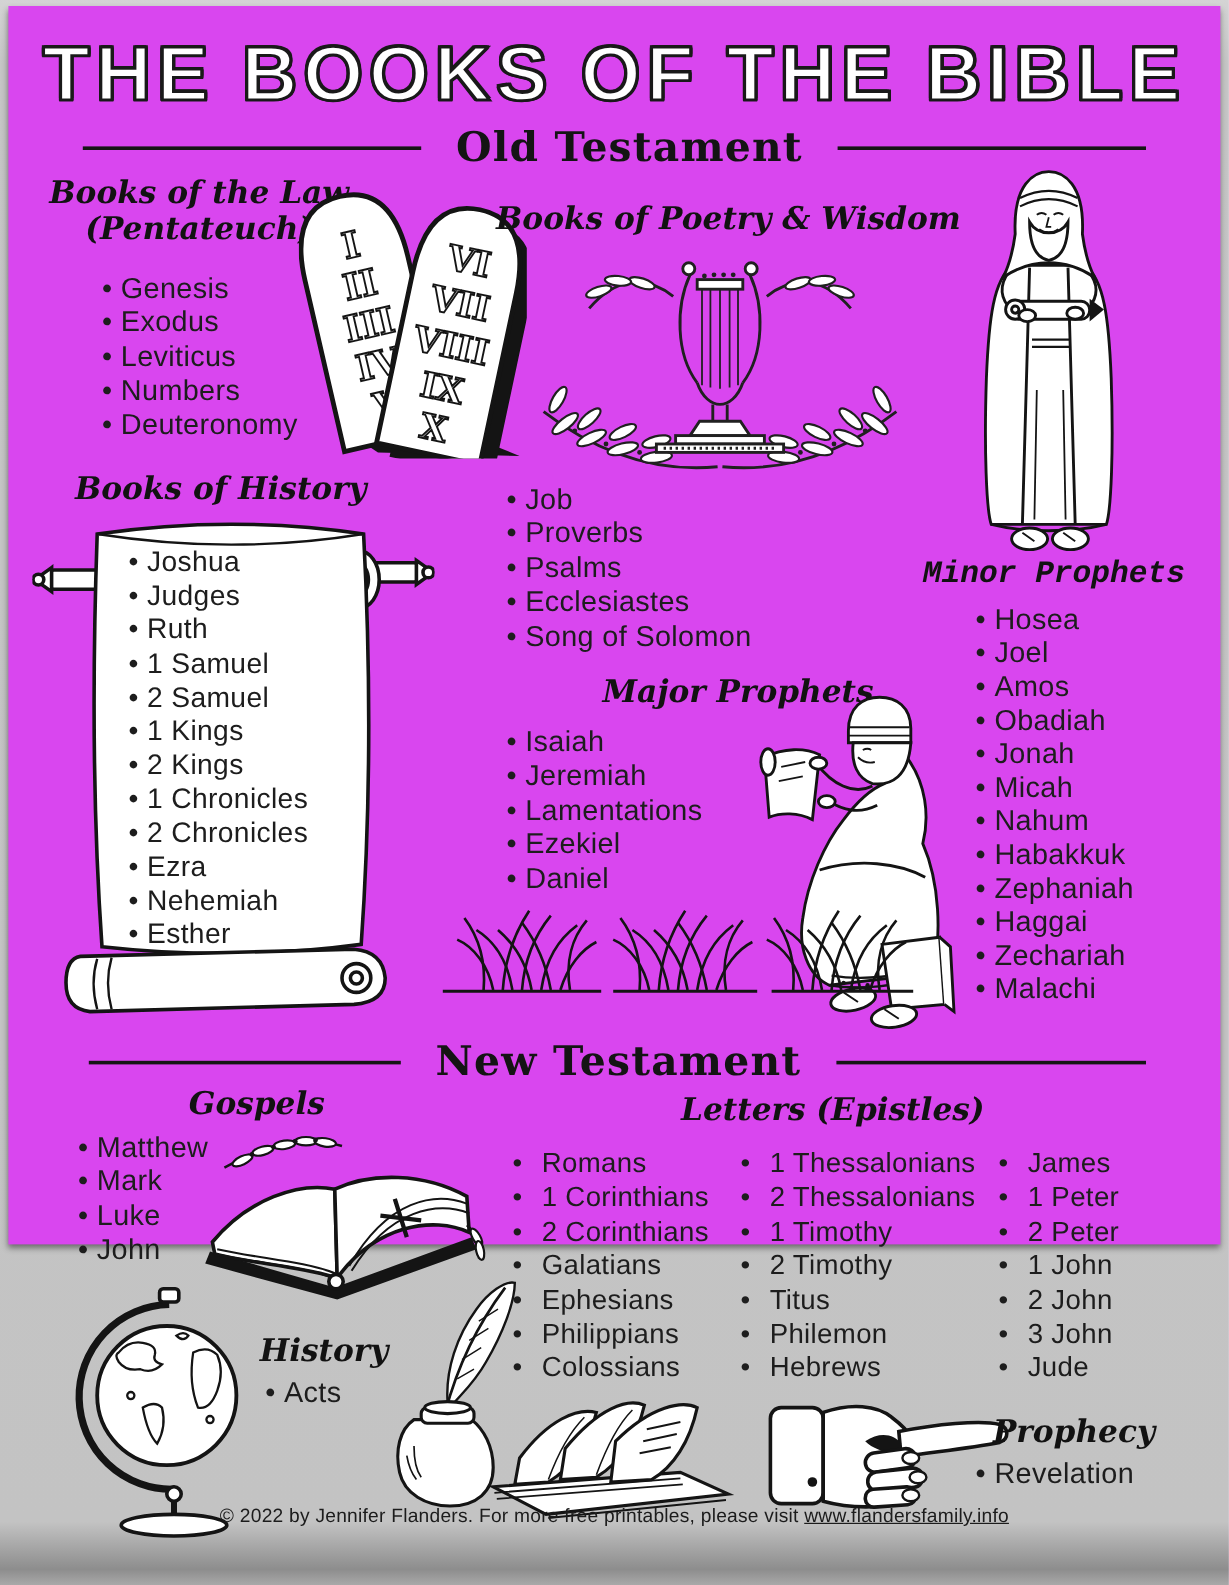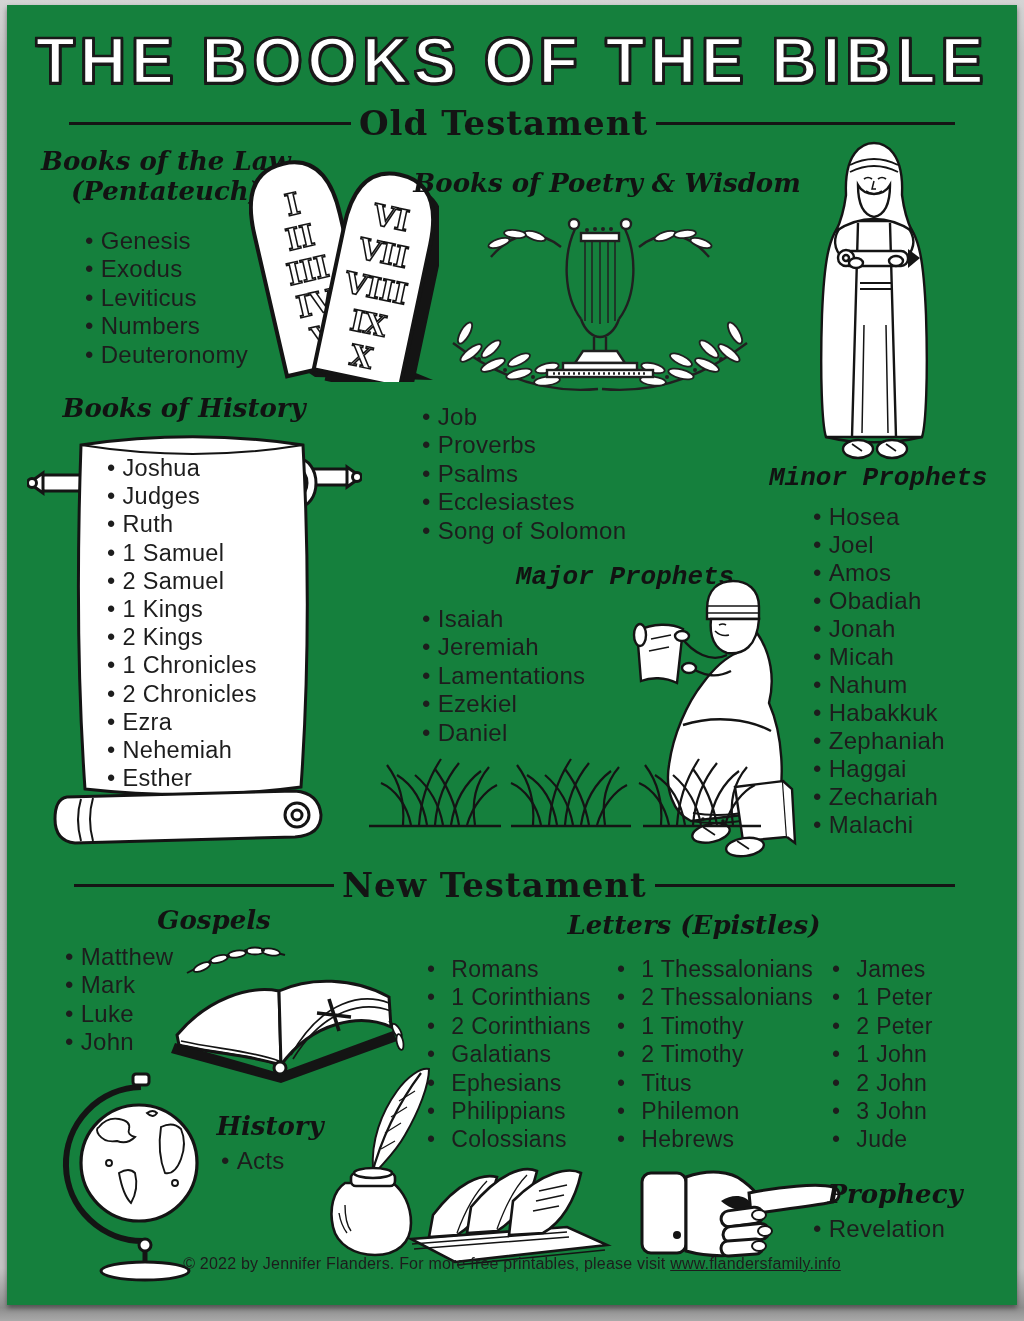--- a/index.html
+++ b/index.html
@@ -2,35 +2,35 @@
 <html><head>
 <meta charset="utf-8">
 <style>
   html,body{margin:0;padding:0;}
   body{
     width:1024px;height:1321px;position:relative;overflow:hidden;
     background:linear-gradient(180deg,#d4d4d4 0%,#c6c6c6 4%,#c3c3c3 96%,#8d8d8d 99%,#a9a9a9 100%);
     font-family:"Liberation Sans",sans-serif;
   }
   .page{
-    position:absolute;left:7px;top:5px;width:1010px;height:1300px;
-    background:#15803d;box-shadow:0 3px 5px rgba(0,0,0,.45);
+    position:absolute;left:7px;top:5px;width:1010px;height:1032px;
+    background:#d946ef;box-shadow:0 3px 5px rgba(0,0,0,.45);
   }
   .abs{position:absolute;}
   .title{
     position:absolute;left:0;top:22px;width:100%;text-align:center;margin:0;
     font-family:"Liberation Sans",sans-serif;font-weight:700;font-size:64px;line-height:68px;
     letter-spacing:5px;color:#ffffff;
     -webkit-text-stroke:2.4px #191919;
     text-shadow:-1.5px -1.5px 0 #191919,1.5px -1.5px 0 #191919,-1.5px 1.5px 0 #191919,
                  1.5px 1.5px 0 #191919,-1.5px 0 0 #191919,1.5px 0 0 #191919,
                  0 -1.5px 0 #191919,0 1.5px 0 #191919;
     white-space:nowrap;
   }
-  .rule-header{display:flex;align-items:center;gap:8px;}
+  .rule-header{display:flex;align-items:center;gap:29px;}
   .rule{height:3px;background:#151515;}
   .rule-header h2{
     margin:0;font-family:"DejaVu Serif",serif;font-weight:700;font-size:34px;
     letter-spacing:1px;color:#141414;white-space:nowrap;
   }
   .script{
     font-family:"DejaVu Serif",serif;font-style:italic;font-weight:600;
     font-size:26px;color:#121212;text-align:center;line-height:30px;white-space:nowrap;
   }
   ul.books{
@@ -194,21 +194,21 @@
         <li>1 Kings</li>
         <li>2 Kings</li>
         <li>1 Chronicles</li>
         <li>2 Chronicles</li>
         <li>Ezra</li>
         <li>Nehemiah</li>
         <li>Esther</li>
       </ul>
   </div>
 
-  <div class="abs script" style="left:418px;top:557px;width:400px;font-family:Liberation Mono, monospace;">Major Prophets</div>
+  <div class="abs script" style="left:408px;top:557px;width:400px;">Major Prophets</div>
   <ul class="books abs" style="left:415px;top:600px;">
       <li>Isaiah</li>
       <li>Jeremiah</li>
       <li>Lamentations</li>
       <li>Ezekiel</li>
       <li>Daniel</li>
     </ul>
 
   <svg class="abs" style="left:612px;top:570px;" width="180" height="290" viewBox="0 0 180 290">
     <g stroke="#141414" stroke-width="2.4" fill="#fff">

